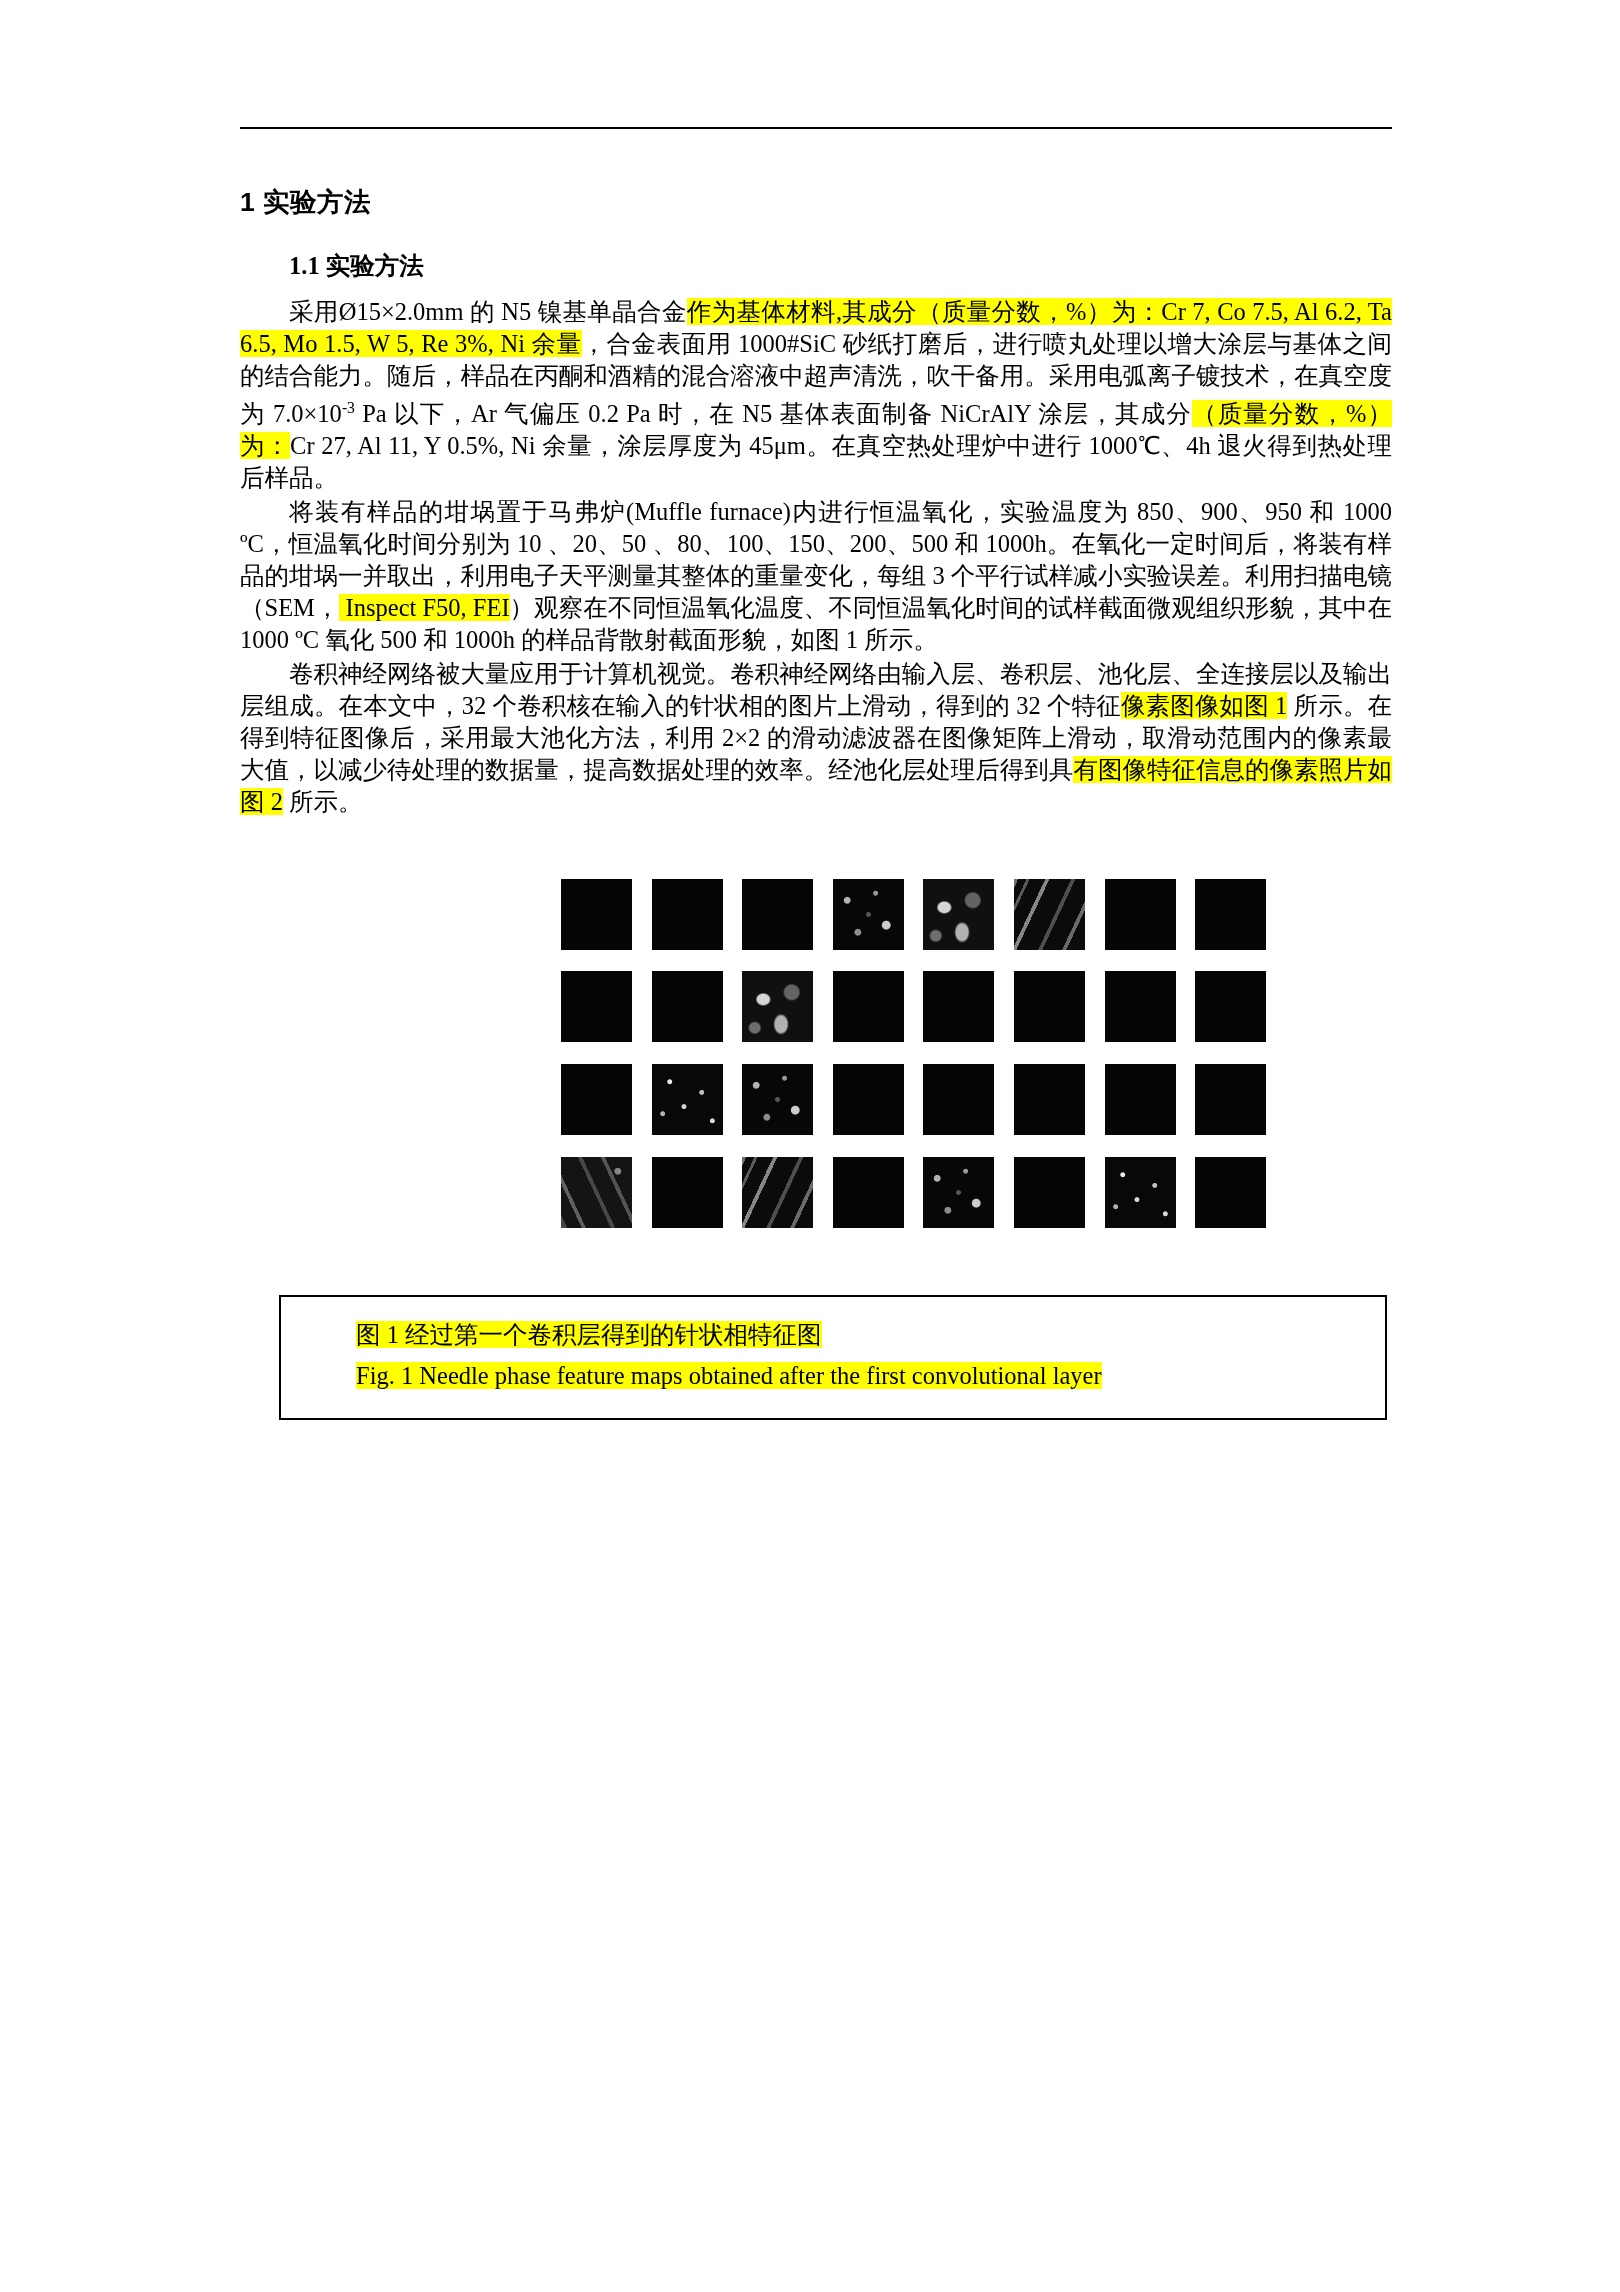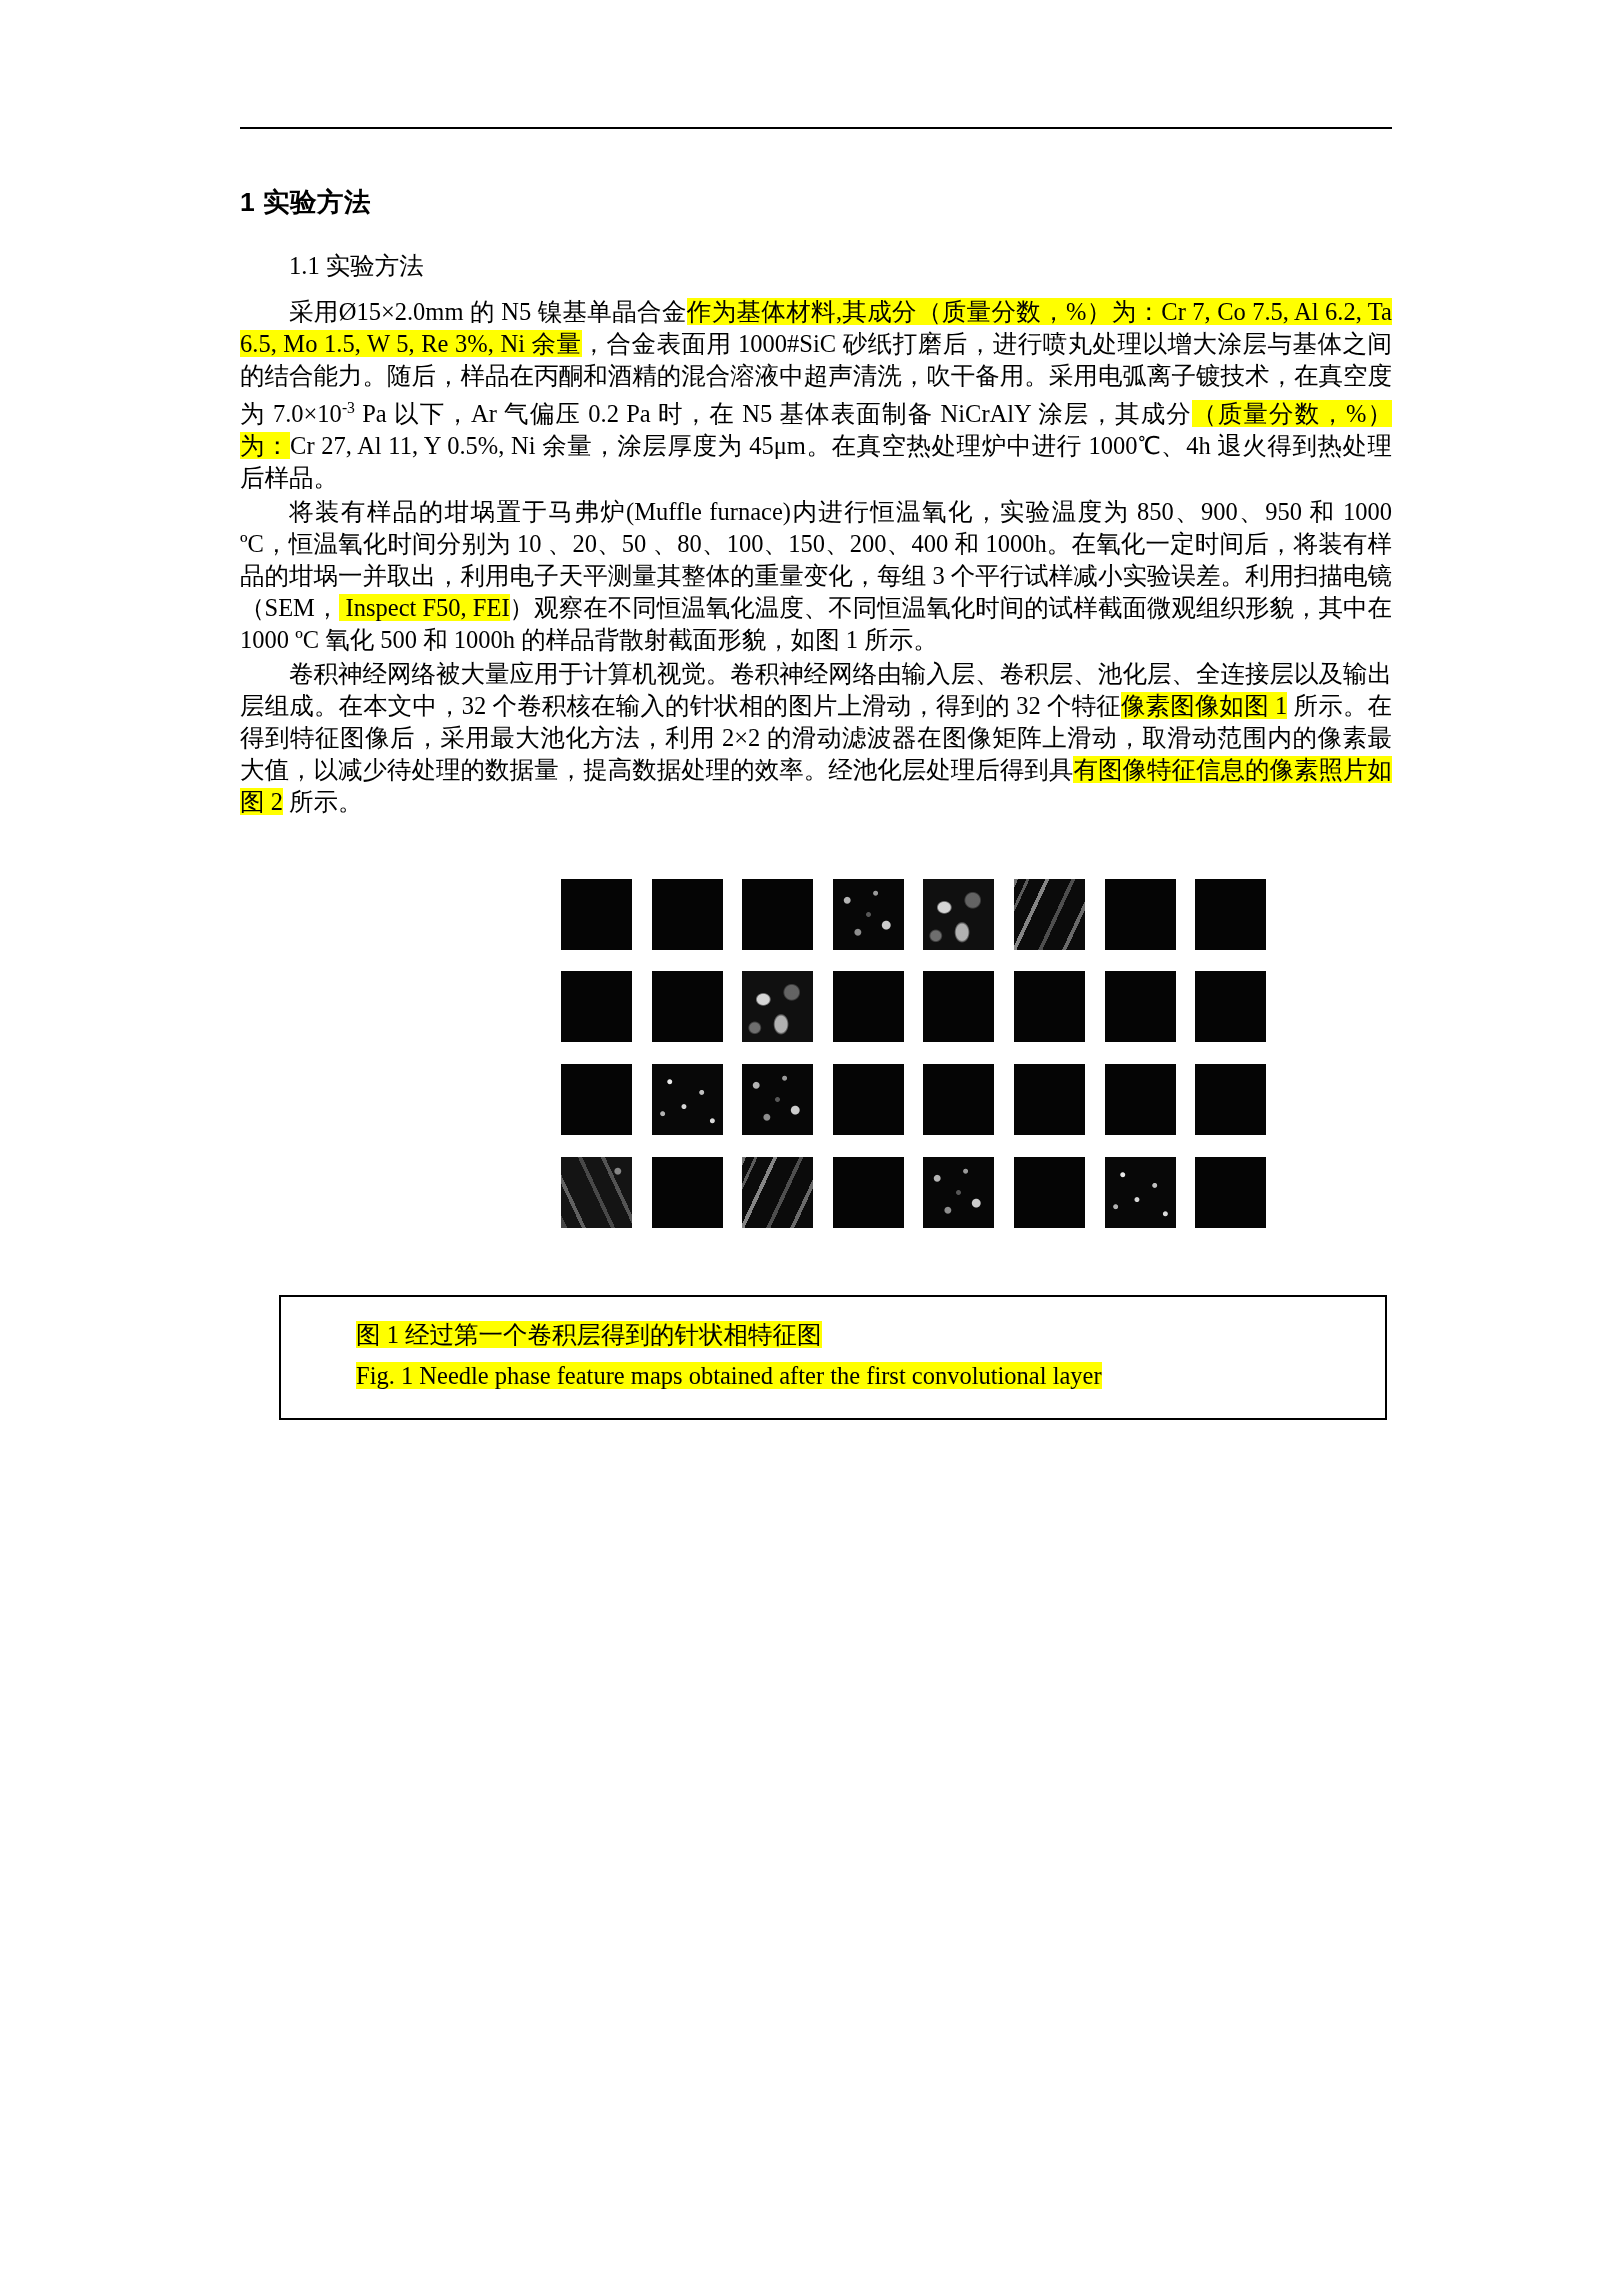--- a/index.html
+++ b/index.html
@@ -36,20 +36,21 @@
     font-family: "Liberation Sans", sans-serif;
     font-weight: bold;
     font-size: 26.5px;
     margin: 0 0 29px 0;
     letter-spacing: 0.5px;
   }
   .subsection {
     font-size: 24.5px;
     margin: 0 0 13.7px 0;
     text-indent: 49px;
+    font-weight: bold;
   }
   p.body-text {
     font-size: 24.5px;
     line-height: 32px;
     margin: 0 0 2px 0;
     text-align: justify;
     text-justify: inter-ideograph;
     text-indent: 49px;
   }
   .hl {
@@ -138,21 +139,21 @@
   <div class="content">
 
     <div class="top-rule"></div>
 
     <h1 class="section-title">1 实验方法</h1>
 
     <div class="subsection">1.1 实验方法</div>
 
     <p class="body-text"><span>采用Ø15×2.0mm 的 N5 镍基单晶合金</span><span class="hl">作为基体材料,其成分（质量分数，%）为：Cr 7, Co 7.5, Al 6.2, Ta 6.5, Mo 1.5, W 5, Re 3%, Ni 余量</span><span>，合金表面用 1000#SiC 砂纸打磨后，进行喷丸处理以增大涂层与基体之间的结合能力。随后，样品在丙酮和酒精的混合溶液中超声清洗，吹干备用。采用电弧离子镀技术，在真空度为 7.0×10</span><sup>-3</sup><span> Pa 以下，Ar 气偏压 0.2 Pa 时，在 N5 基体表面制备 NiCrAlY 涂层，其成分</span><span class="hl">（质量分数，%）为：</span><span>Cr 27, Al 11, Y 0.5%, Ni 余量，涂层厚度为 45μm。在真空热处理炉中进行 1000℃、4h 退火得到热处理后样品。</span></p>
 
-    <p class="body-text"><span>将装有样品的坩埚置于马弗炉(Muffle furnace)内进行恒温氧化，实验温度为 850、900、950 和 1000 ºC，恒温氧化时间分别为 10 、20、50 、80、100、150、200、400 和 1000h。在氧化一定时间后，将装有样品的坩埚一并取出，利用电子天平测量其整体的重量变化，每组 3 个平行试样减小实验误差。利用扫描电镜（SEM，</span><span class="hl"> Inspect F50, FEI</span><span>）观察在不同恒温氧化温度、不同恒温氧化时间的试样截面微观组织形貌，其中在 1000 ºC 氧化 500 和 1000h 的样品背散射截面形貌，如图 1 所示。</span></p>
+    <p class="body-text"><span>将装有样品的坩埚置于马弗炉(Muffle furnace)内进行恒温氧化，实验温度为 850、900、950 和 1000 ºC，恒温氧化时间分别为 10 、20、50 、80、100、150、200、500 和 1000h。在氧化一定时间后，将装有样品的坩埚一并取出，利用电子天平测量其整体的重量变化，每组 3 个平行试样减小实验误差。利用扫描电镜（SEM，</span><span class="hl"> Inspect F50, FEI</span><span>）观察在不同恒温氧化温度、不同恒温氧化时间的试样截面微观组织形貌，其中在 1000 ºC 氧化 500 和 1000h 的样品背散射截面形貌，如图 1 所示。</span></p>
 
 
     <p class="body-text"><span>卷积神经网络被大量应用于计算机视觉。卷积神经网络由输入层、卷积层、池化层、全连接层以及输出层组成。在本文中，32 个卷积核在输入的针状相的图片上滑动，得到的 32 个特征</span><span class="hl">像素图像如图 1</span><span> 所示。在得到特征图像后，采用最大池化方法，利用 2×2 的滑动滤波器在图像矩阵上滑动，取滑动范围内的像素最大值，以减少待处理的数据量，提高数据处理的效率。经池化层处理后得到具</span><span class="hl">有图像特征信息的像素照片如图 2</span><span> 所示。</span></p>
 
     <div class="figure-area">
       <div class="grid" id="feature-grid">
           <div class="tile"></div>
           <div class="tile"></div>
           <div class="tile"></div>
           <div class="tile t1"></div>

